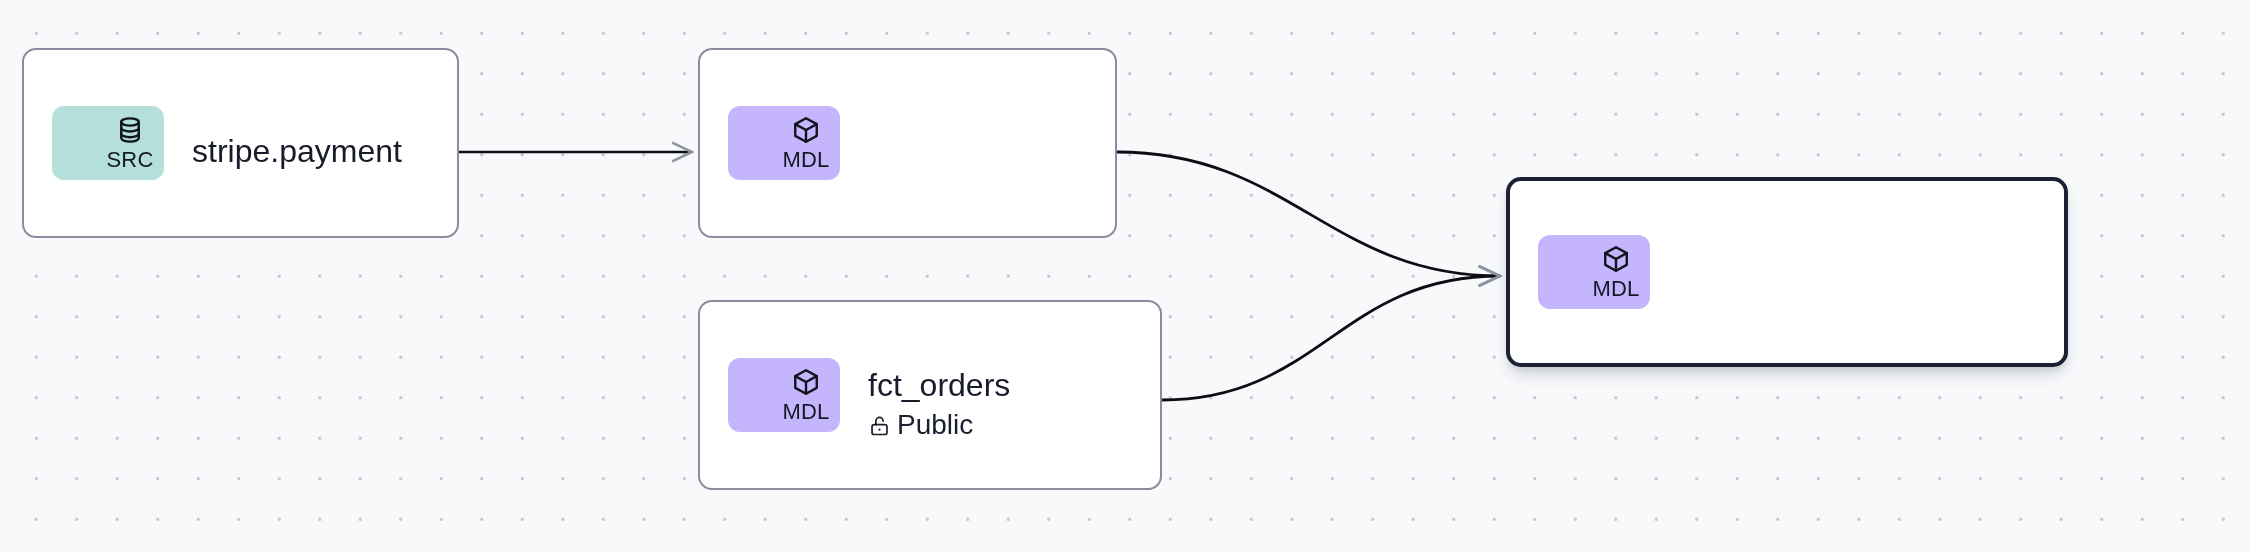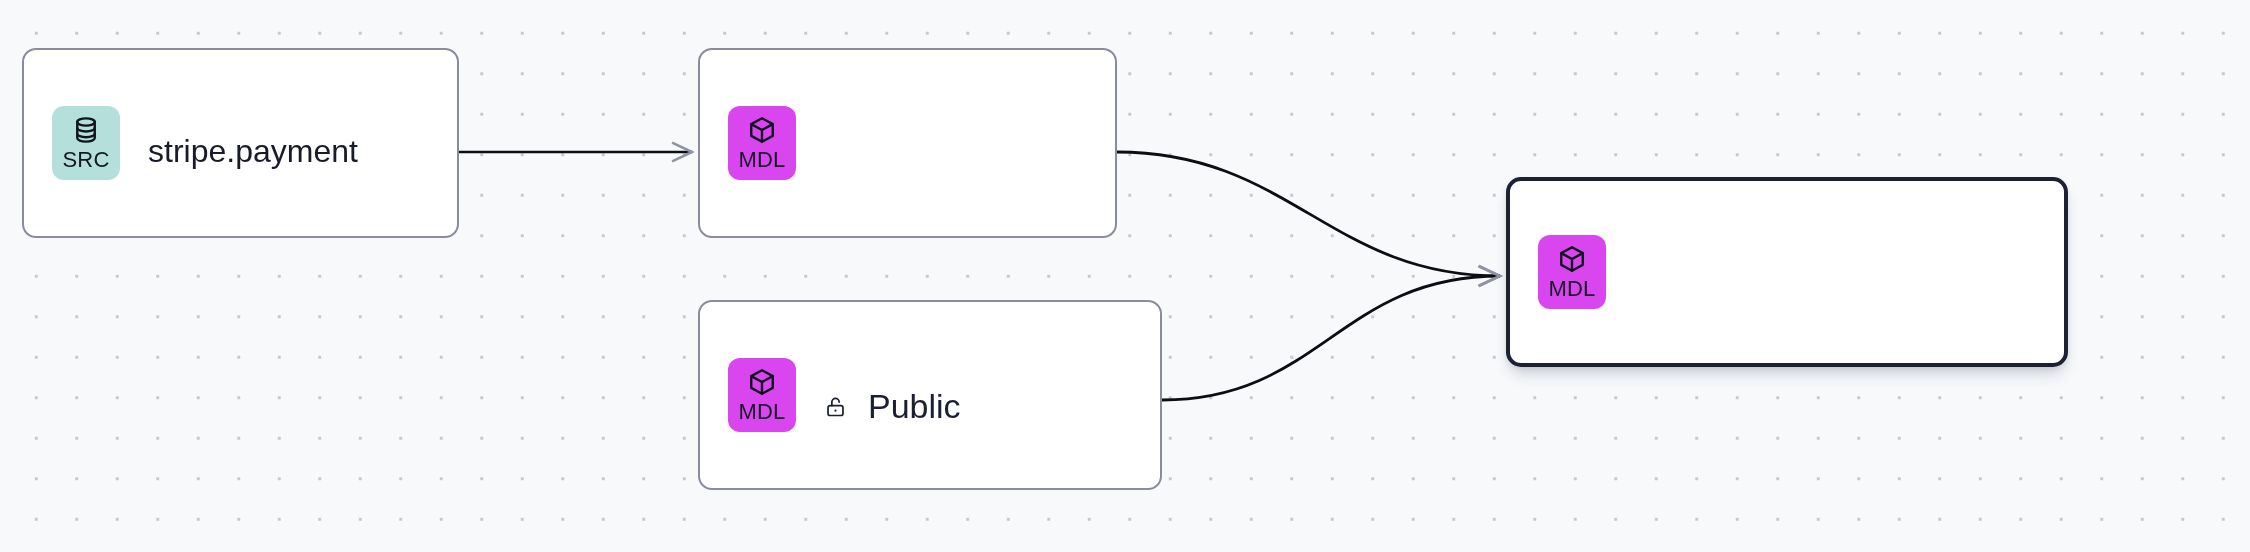--- a/index.html
+++ b/index.html
@@ -49,23 +49,24 @@
   .badge {
     flex: 0 0 auto;
     width: 68px;
     height: 74px;
     border-radius: 12px;
     display: flex;
     flex-direction: column;
     align-items: center;
     justify-content: center;
     margin-left: 28px;
+    padding-left: 44px;
   }
   .badge.src { background: #b4dfdb; }
-  .badge.mdl { background: #d946ef; }
+  .badge.mdl { background: #c4b5fd; }
 
   .badge svg { display: block; }
   .badge-text {
     font-size: 22px;
     line-height: 22px;
     color: #141824;
     margin-top: 4px;
     letter-spacing: 0.2px;
     font-family: "Liberation Sans", "DejaVu Sans", sans-serif;
   }
@@ -80,23 +81,23 @@
   .node-title {
     font-size: 32px;
     line-height: 38px;
     color: #171b2a;
     white-space: nowrap;
     font-family: "Liberation Sans", "DejaVu Sans", sans-serif;
   }
   .node-sub {
     display: flex;
     align-items: center;
-    gap: 21px;
+    gap: 6px;
     margin-top: 6px;
-    font-size: 34px;
+    font-size: 28px;
     line-height: 30px;
     color: #1b2030;
     white-space: nowrap;
   }
   .node-sub svg { display: block; flex: 0 0 auto; }
 
   
   #node-source      { left: 22px;   top: 48px;  width: 437px; height: 190px; }
   #node-stg         { left: 698px;  top: 48px;  width: 419px; height: 190px; }
   #node-fct         { left: 698px;  top: 300px; width: 464px; height: 190px; }
@@ -150,20 +151,21 @@
   <div class="node" id="node-fct">
     <div class="badge mdl">
       <svg width="30" height="30" viewBox="0 0 24 24" fill="none" stroke="#10141f" stroke-width="1.9" stroke-linecap="round" stroke-linejoin="round">
         <path d="M12 2.6 L20.6 7.3 L12 12 L3.4 7.3 Z"></path>
         <path d="M3.4 7.3 V16.7 L12 21.4 V12"></path>
         <path d="M20.6 7.3 V16.7 L12 21.4"></path>
       </svg>
       <span class="badge-text">MDL</span>
     </div>
     <div class="node-body">
+      <div class="node-title">fct_orders</div>
       <div class="node-sub">
         <svg width="23" height="23" viewBox="0 0 24 24" fill="none" stroke="#1b2030" stroke-width="1.8" stroke-linecap="round" stroke-linejoin="round">
           <rect x="4.2" y="11.2" width="15.6" height="10.2" rx="2.2"></rect>
           <path d="M8.2 11.2 V7.4 a3.8 3.8 0 0 1 7.6 0"></path>
           <circle cx="12" cy="16.4" r="1.15" fill="#1b2030" stroke="none"></circle>
         </svg>
         <span>Public</span>
       </div>
     </div>
   </div>

